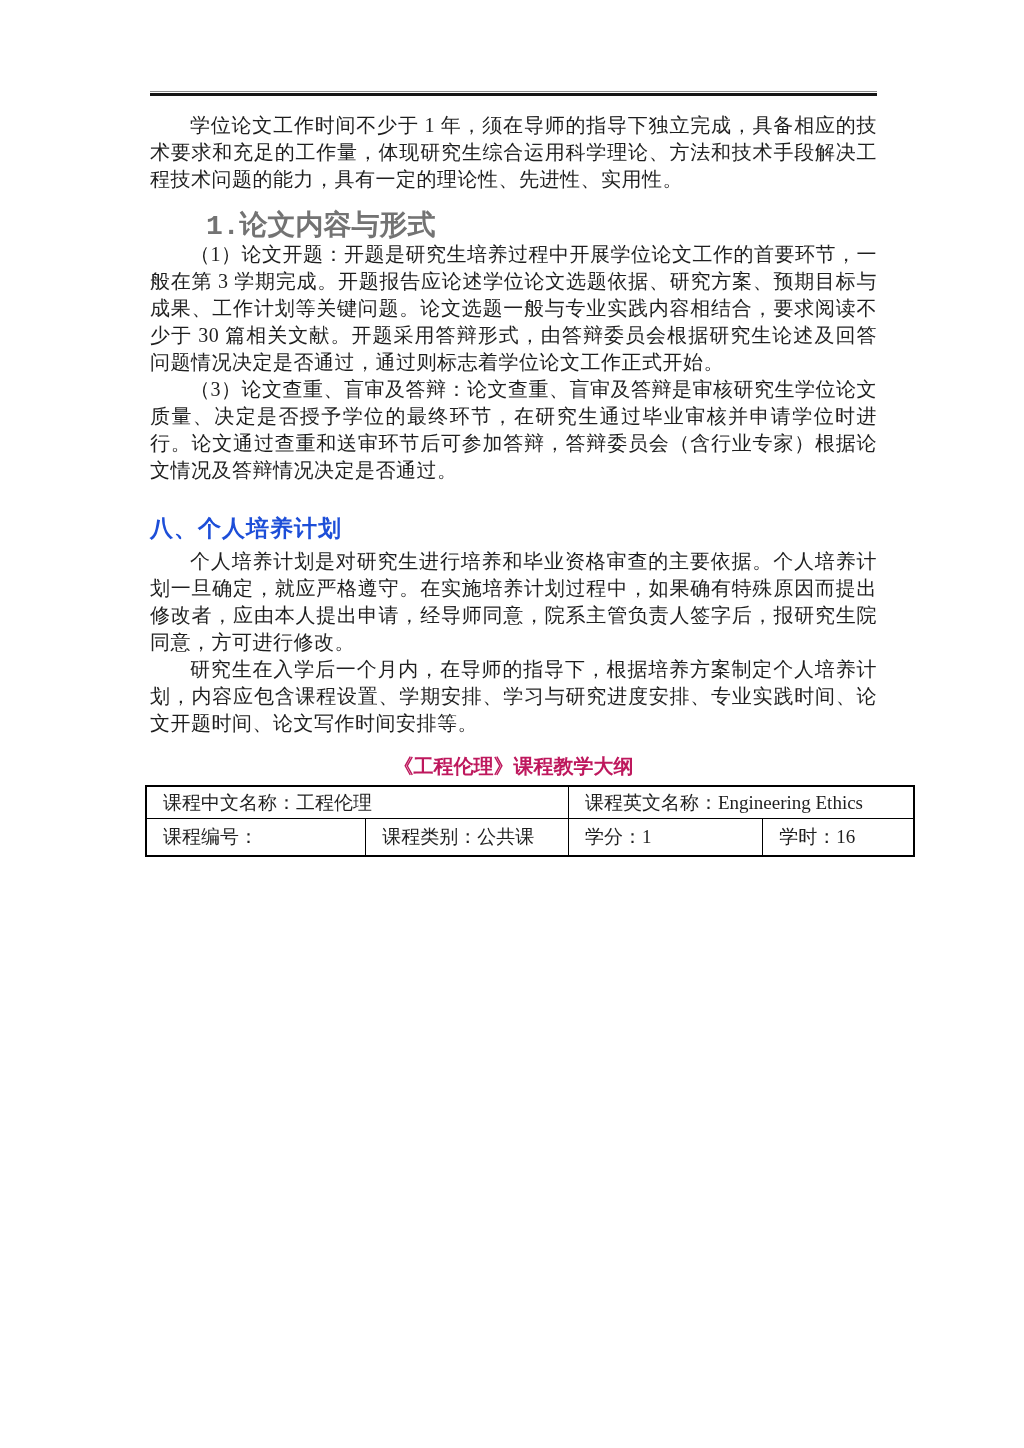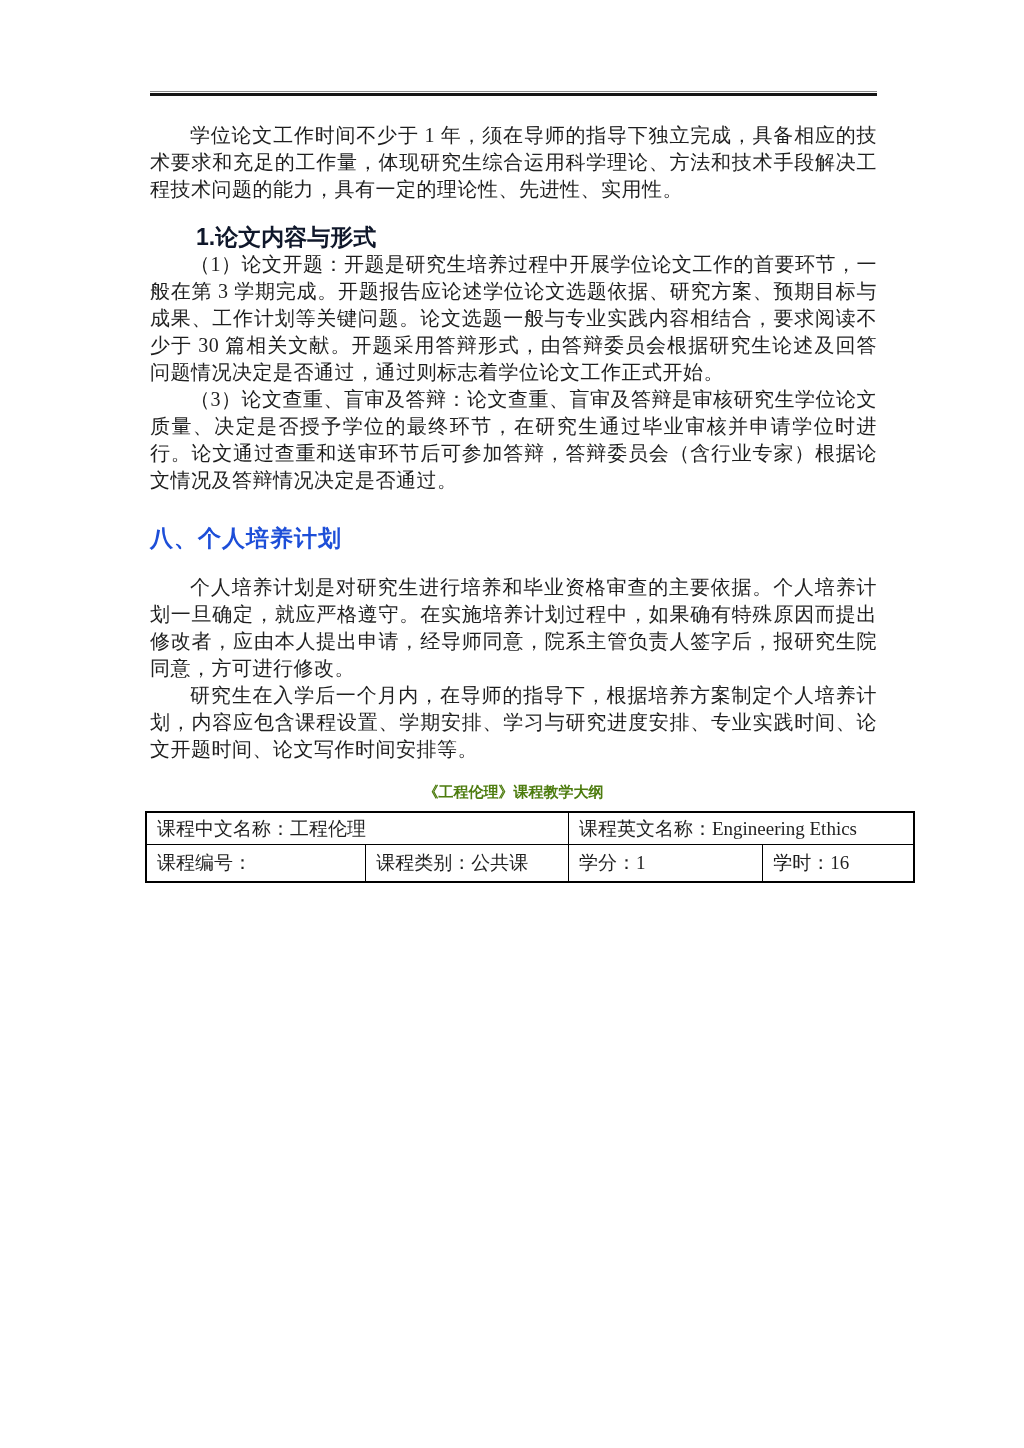--- a/index.html
+++ b/index.html
@@ -22,71 +22,71 @@
     left: 150px;
     top: 91px;
     width: 727px;
     height: 1px;
     border-top: 1px solid #8a8a8a;
     border-bottom: 3px solid #161616;
   }
   .content {
     position: absolute;
     left: 150px;
-    top: 108px;
+    top: 98px;
     width: 727px;
   }
   .body-par {
     margin: 0;
     font-size: 20px;
     line-height: 27px;
     text-align: justify;
     text-indent: 2em;
     letter-spacing: 0.5px;
   }
   .intro { margin-top: 14px; }
   .sub-heading {
     margin: 20px 0 0 0;
-    font-size: 23px;
+    font-size: 28px;
     line-height: 28px;
     font-weight: bold;
     text-indent: 2em;
-    font-family: Liberation Sans, sans-serif;
-    color: #0f172a;
+    font-family: Liberation Mono, monospace;
+    color: #737373;
   }
   .major-heading {
     margin: 28px 0 0 0;
     font-size: 23px;
     line-height: 32px;
     font-weight: bold;
     text-indent: 0;
     font-family: "Liberation Sans", "DejaVu Sans", sans-serif;
     color: #1d4ed8;
     letter-spacing: 1px;
   }
-  .after-major { margin-top: 20px; }
+  .after-major { margin-top: 4px; }
   .table-title {
     margin: 16px 0 6px 0;
     text-align: center;
     font-weight: bold;
-    font-size: 15px;
+    font-size: 20px;
     line-height: 26px;
     font-family: "Liberation Sans", "DejaVu Sans", sans-serif;
-    color: #4d7c0f;
+    color: #be185d;
   }
   table.course-table {
     width: 770px;
     margin-left: -5px;
     border-collapse: collapse;
     border: 2px solid #000000;
     table-layout: fixed;
   }
   table.course-table td {
     border: 1px solid #000000;
-    padding: 2px 10px;
+    padding: 2px 16px;
     font-size: 19px;
     line-height: 24px;
     vertical-align: middle;
     white-space: nowrap;
     overflow: hidden;
   }
   tr.row-1 td { height: 27px; }
   tr.row-2 td { height: 32px; }
 </style>
 </head>

